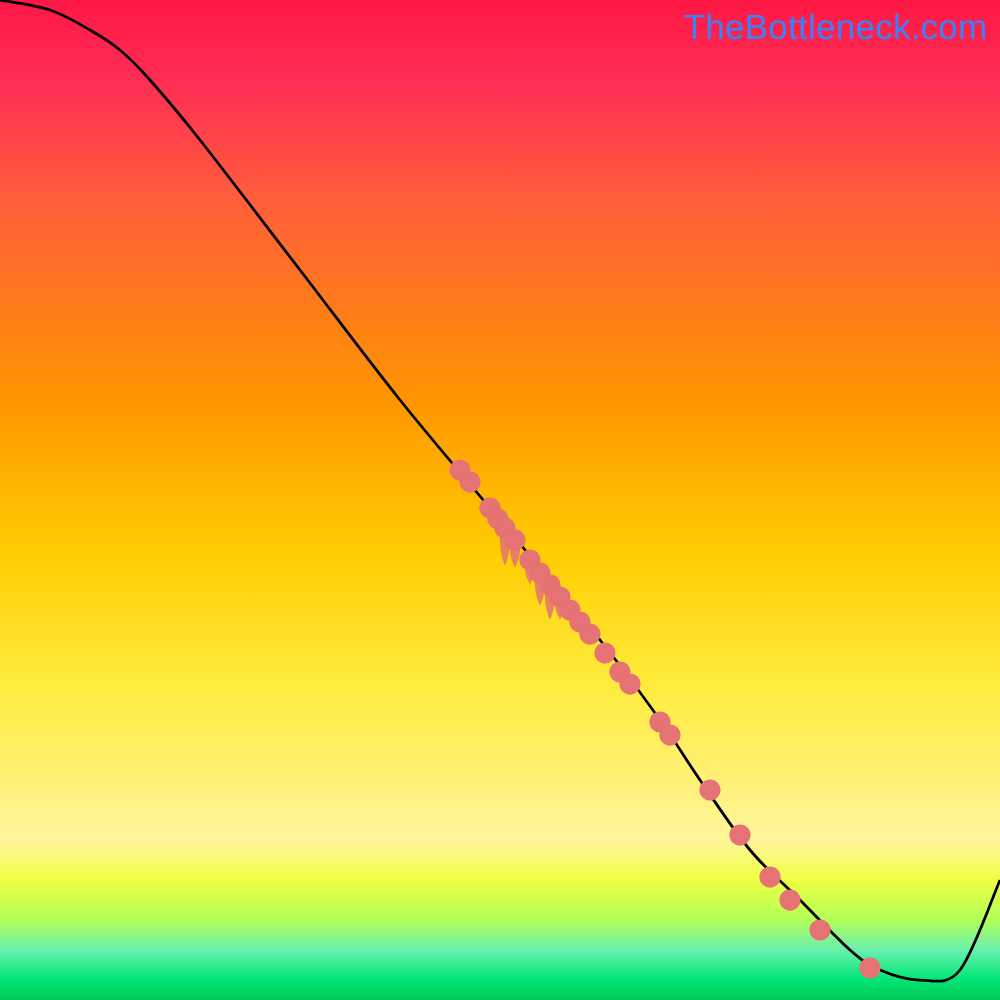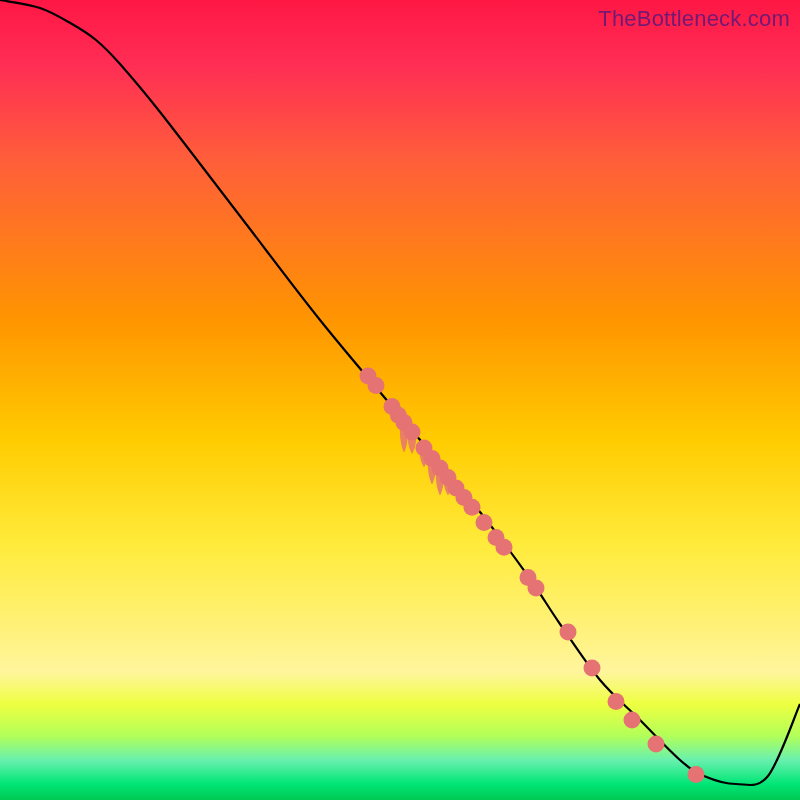--- a/index.html
+++ b/index.html
@@ -52,22 +52,22 @@
     stroke: none;
   }
   .data-drip {
     fill: #e57373;
     opacity: 0.85;
   }
   #watermark {
     position: absolute;
     top: 6px;
     right: 10px;
-    color: #701a75;
-    font-size: 22px;
+    color: #3b82f6;
+    font-size: 28px;
     font-weight: 500;
     letter-spacing: 0.2px;
     user-select: none;
   }
 </style>
 </head>
 <body>
 
 <div id="chart-root">
   <div id="bg-gradient"></div>

